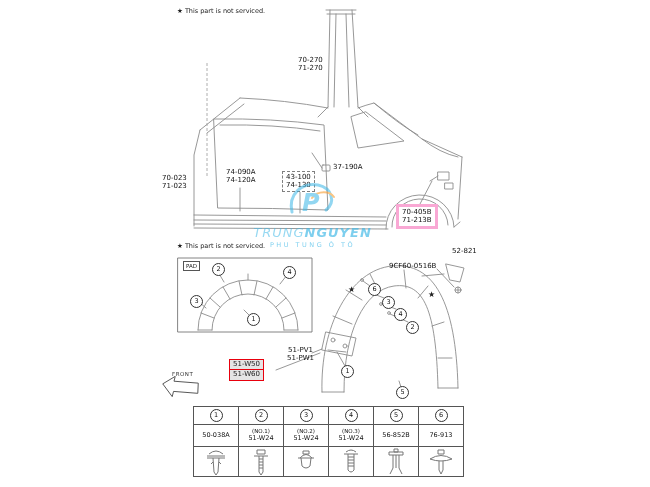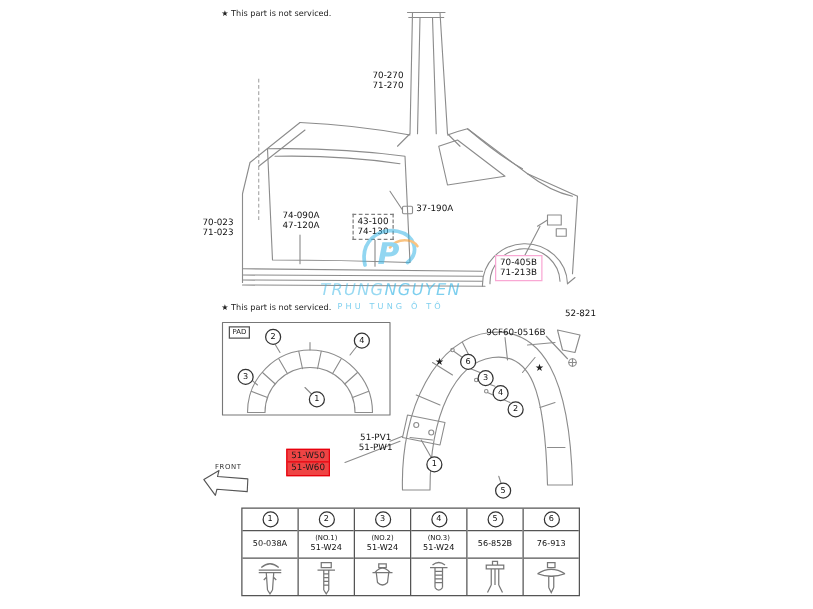--- a/index.html
+++ b/index.html
@@ -2,34 +2,34 @@
 <html><head>
 <meta charset="utf-8">
 <style>
   html,body{margin:0;padding:0;}
   body{width:650px;height:487px;background:#ffffff;font-family:"DejaVu Sans",sans-serif;position:relative;overflow:hidden;color:#1a1a1a;}
   .abs{position:absolute;}
   .notice{position:absolute;font-size:6.5px;color:#222;white-space:nowrap;text-align:center;}
   .label{position:absolute;font-size:7px;line-height:1.2;color:#111;white-space:nowrap;}
   .label.center{text-align:center;}
   .boxed-dashed{border:1px dashed #808080;padding:1px 3px;text-align:center;background:#fff;}
-  .boxed-solid{border:1px solid #f9a8d4;padding:1px 3px;text-align:left;background:#fff;}
-  .red-box{position:absolute;border:1.5px solid #e8000d;background:#ef4444;}
+  .boxed-solid{border:3px solid #f9a8d4;padding:1px 3px;text-align:left;background:#fff;}
+  .red-box{position:absolute;border:1.5px solid #e8000d;background:#e5e5e5;}
   .red-box .row{font-size:7px;line-height:1.35;padding:0 3px;white-space:nowrap;}
   .red-box .row:first-child{border-bottom:1px solid #e8000d;}
   .callout{width:11px;height:11px;border:1px solid #333;border-radius:50%;display:flex;align-items:center;justify-content:center;font-size:6.5px;line-height:1;background:#fff;color:#111;}
   .callout.abs-c{position:absolute;}
   .star-mark{position:absolute;font-size:8px;color:#222;line-height:1;}
   .pad-label{position:absolute;border:1px solid #555;font-size:5.5px;padding:0 2px;line-height:1.5;background:#fff;}
   .front-label{position:absolute;font-size:5.5px;letter-spacing:.5px;color:#333;}
   
   .wm-text{position:absolute;text-align:center;opacity:.65;pointer-events:none;}
   .wm-brand{font-size:13px;font-style:italic;letter-spacing:1px;color:#3ab6e6;line-height:1.1;}
   .wm-brand .b1{font-weight:400;opacity:.8;}
-  .wm-brand .b2{font-weight:400;}
+  .wm-brand .b2{font-weight:700;}
   .wm-tag{font-size:6.5px;letter-spacing:2.5px;color:#3ab6e6;margin-top:1px;}
   
   .parts-table{position:absolute;display:flex;border:1px solid #555;background:#fff;}
   .ptcol{width:44px;border-right:1px solid #555;display:flex;flex-direction:column;}
   .ptcol:last-child{border-right:none;}
   .ptcell{display:flex;align-items:center;justify-content:center;}
   .ptcell.head{height:17px;border-bottom:1px solid #555;}
   .ptcell.part{height:21px;border-bottom:1px solid #555;flex-direction:column;}
   .ptcell.icon{height:29px;}
   .pt-note{font-size:5.5px;line-height:1.2;color:#111;}
@@ -76,21 +76,21 @@
 <div class="label center" style="left:298px;top:32px;margin-top:24px;">
   <span>70-270</span><br>
   <span>71-270</span>
 </div>
 <div class="label" style="left:162px;top:142px;margin-top:32px;">
   <span>70-023</span><br>
   <span>71-023</span>
 </div>
 <div class="label" style="left:226px;top:168px;">
   <span>74-090A</span><br>
-  <span>47-120A</span>
+  <span>74-120A</span>
 </div>
 <div class="label boxed-dashed" style="left:282px;top:171px;">
   <span>43-100</span><br>
   <span>74-130</span>
 </div>
 <div class="label" style="left:333px;top:163px;">37-190A</div>
 <div class="label boxed-solid" style="left:396px;top:204px;">
   <span>70-405B</span><br>
   <span>71-213B</span>
 </div>

